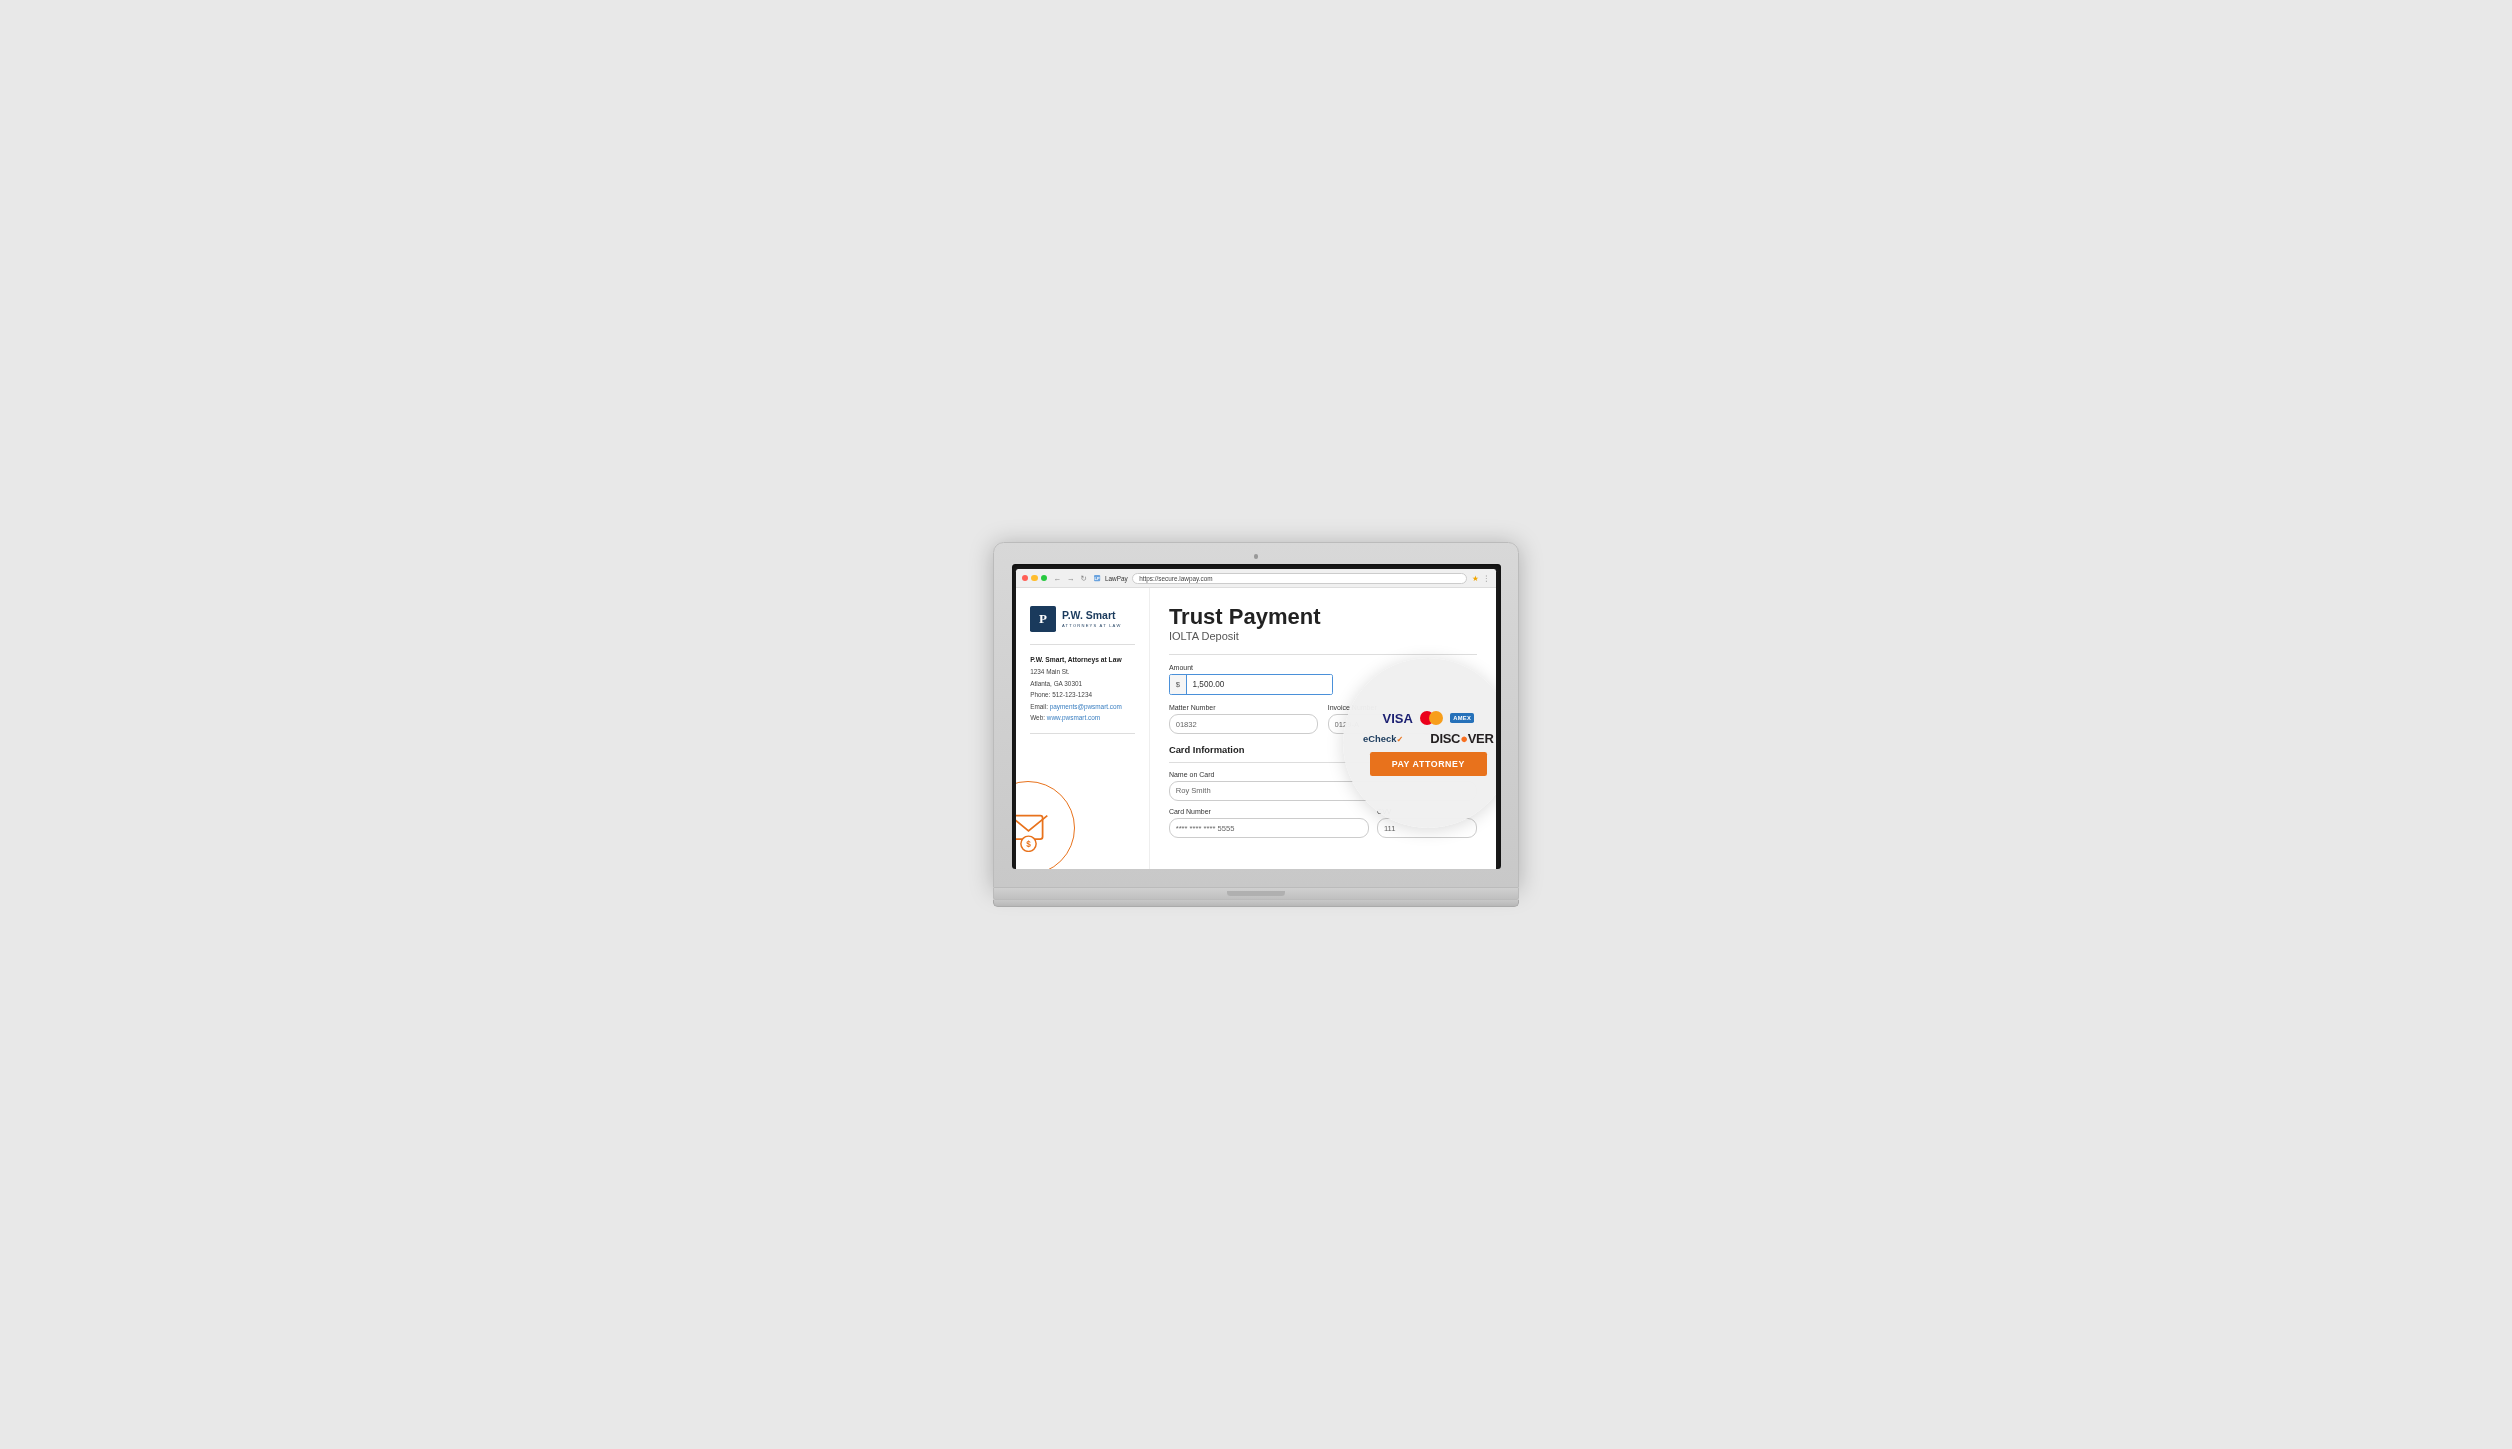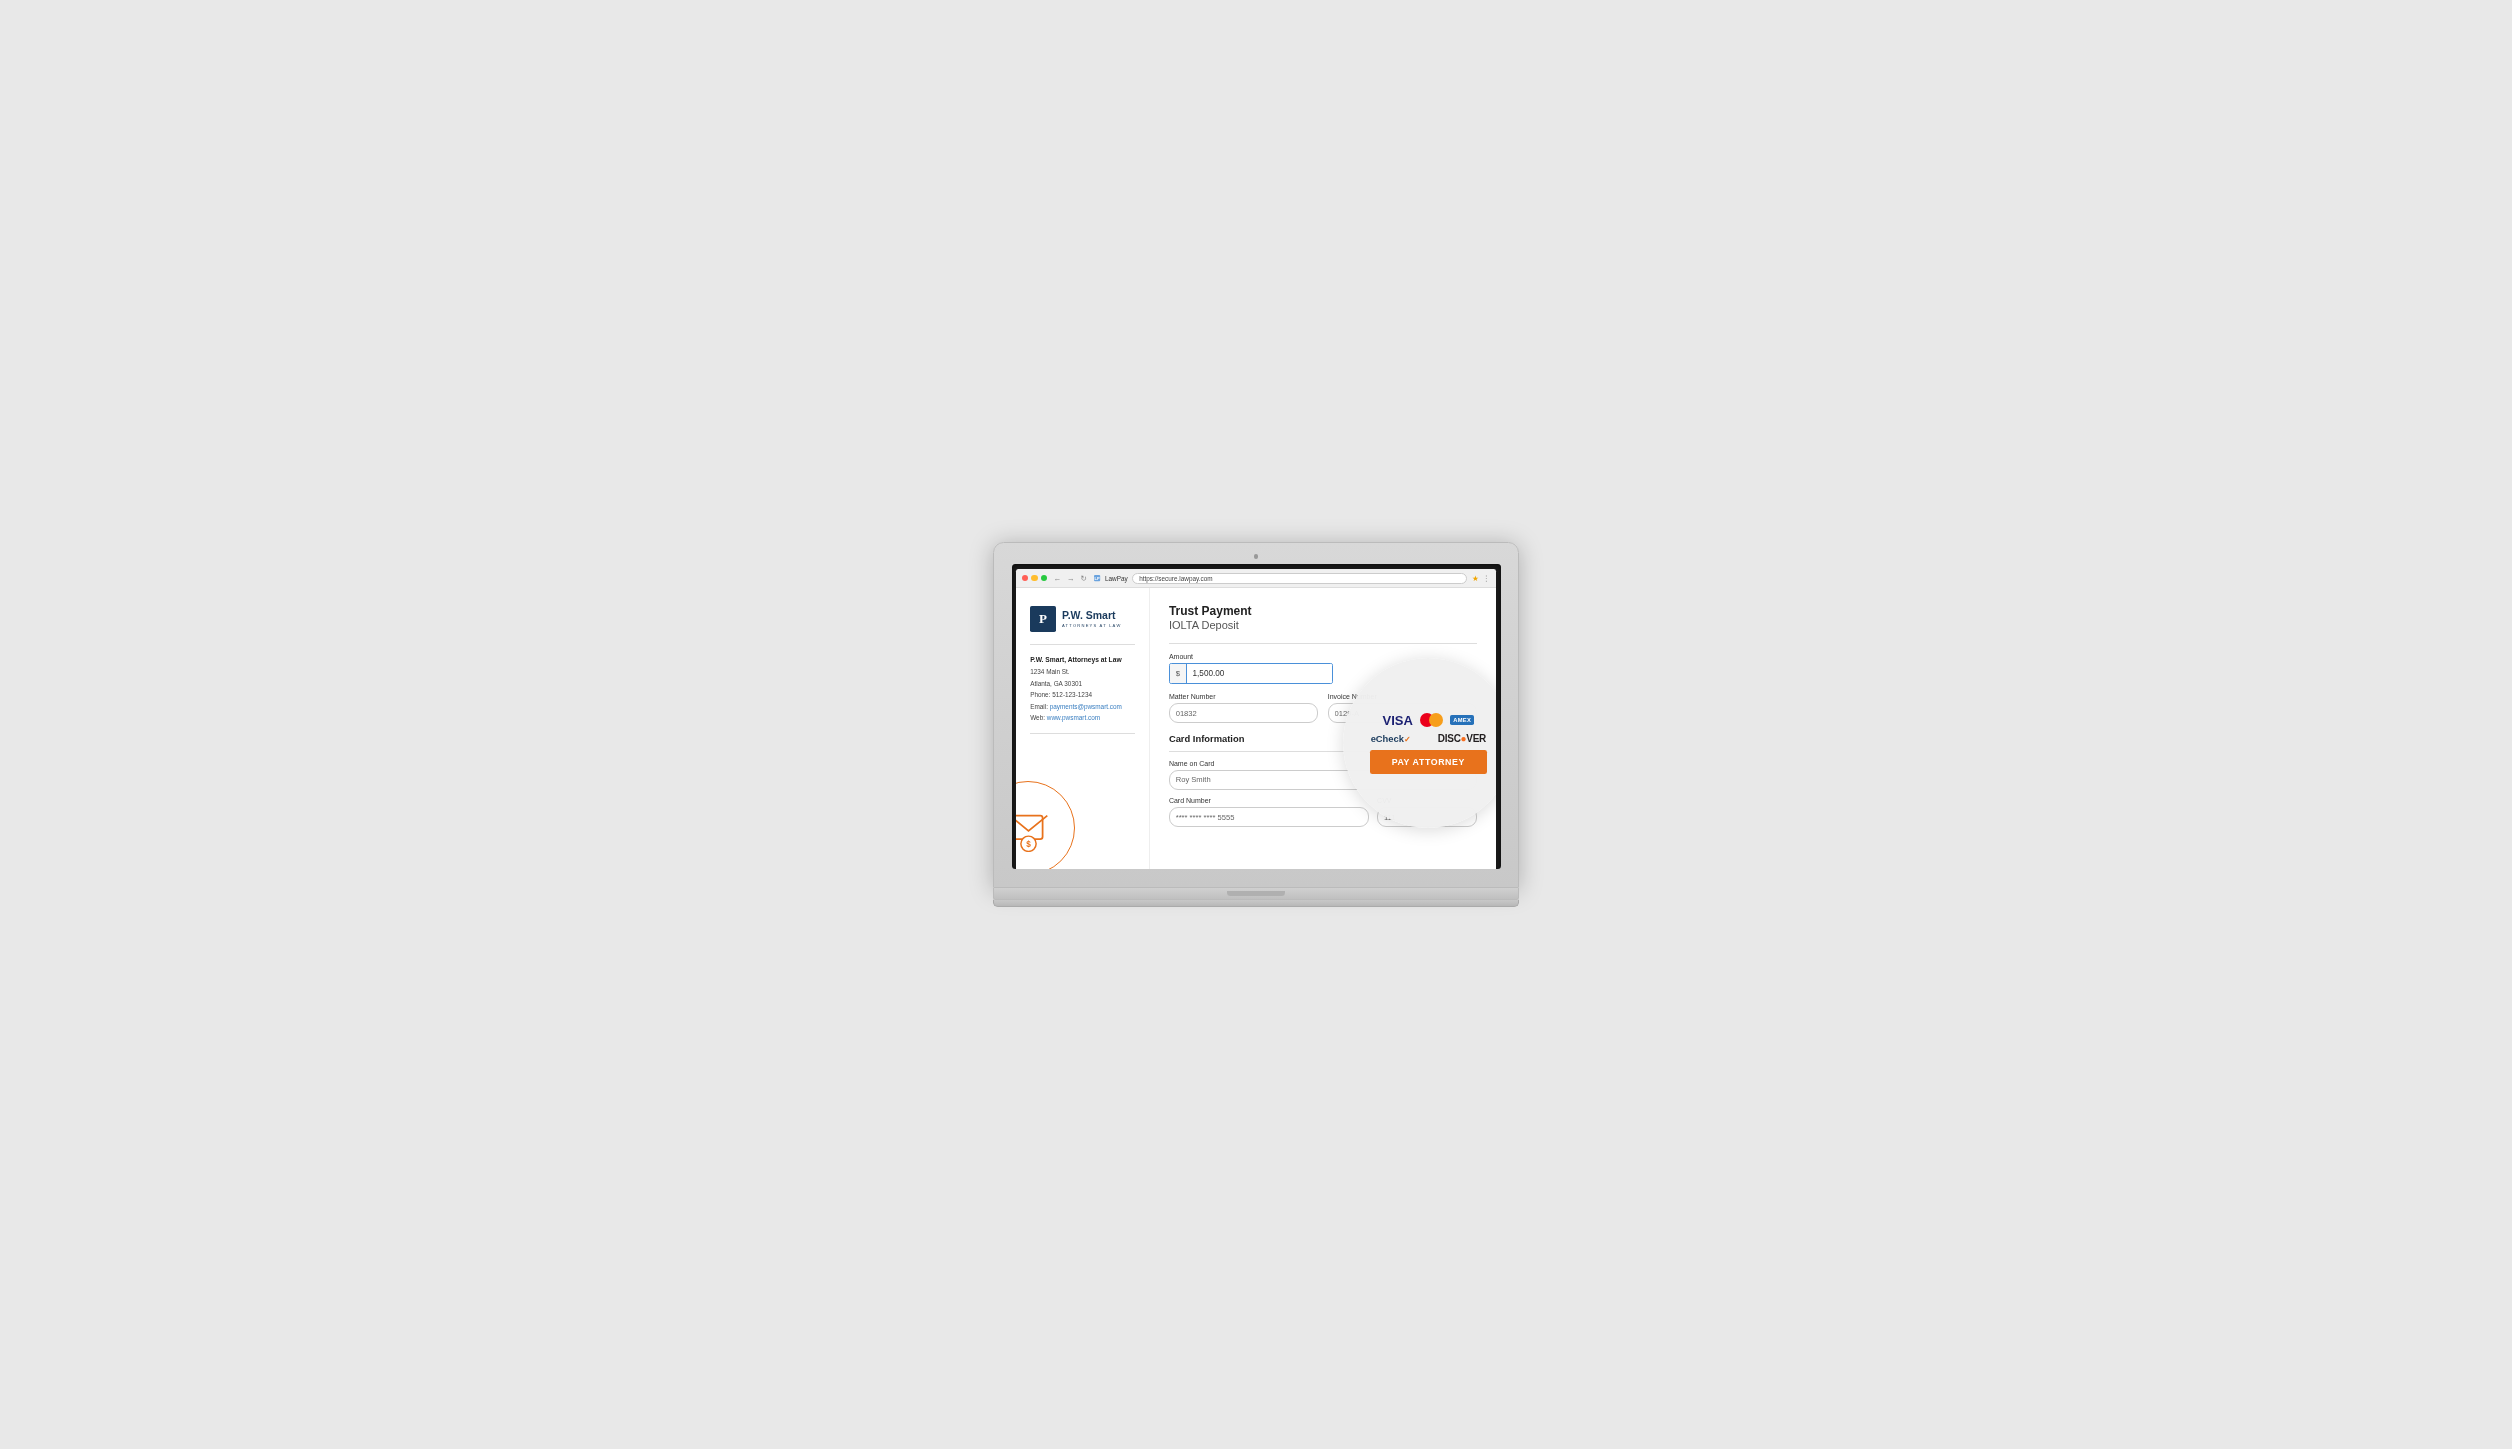--- a/index.html
+++ b/index.html
@@ -196,21 +196,21 @@
       text-decoration: none;
     }
 
     
     .main-content {
       flex: 1;
       padding: 16.4px 18.7px;
     }
 
     .page-title {
-      font-size: 12px;
+      font-size: 22px;
       font-weight: 800;
       color: #222;
       line-height: 1.1;
     }
 
     .page-subtitle {
       font-size: 11px;
       color: #555;
       margin-top: 1.2px;
       margin-bottom: 11.7px;
@@ -403,21 +403,21 @@
       font-weight: 800;
       color: #1a3a5c;
     }
 
     .echeck-check {
       color: #e8721c;
       font-size: 8.2px;
     }
 
     .discover-logo {
-      font-size: 10px;
+      font-size: 13px;
       font-weight: 800;
       color: #231f20;
       letter-spacing: -0.3px;
     }
 
     .discover-dot {
       color: #f76f20;
     }
 
     .second-logos-row {

